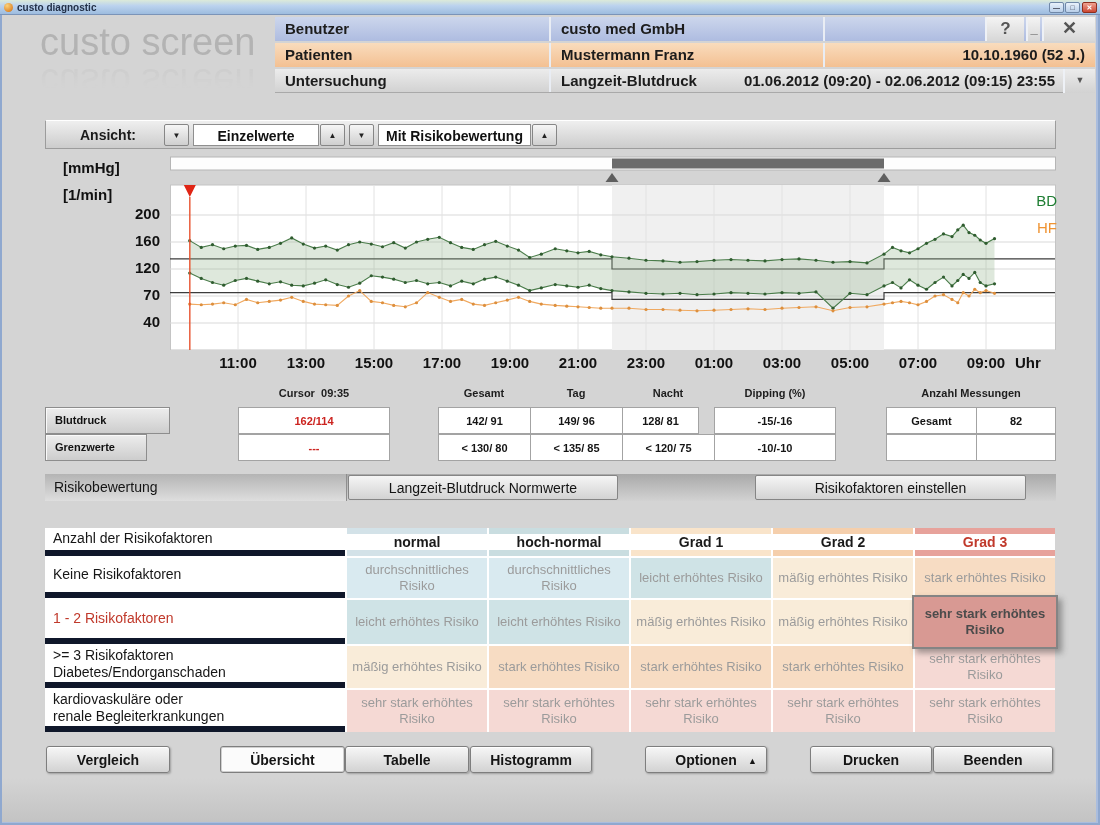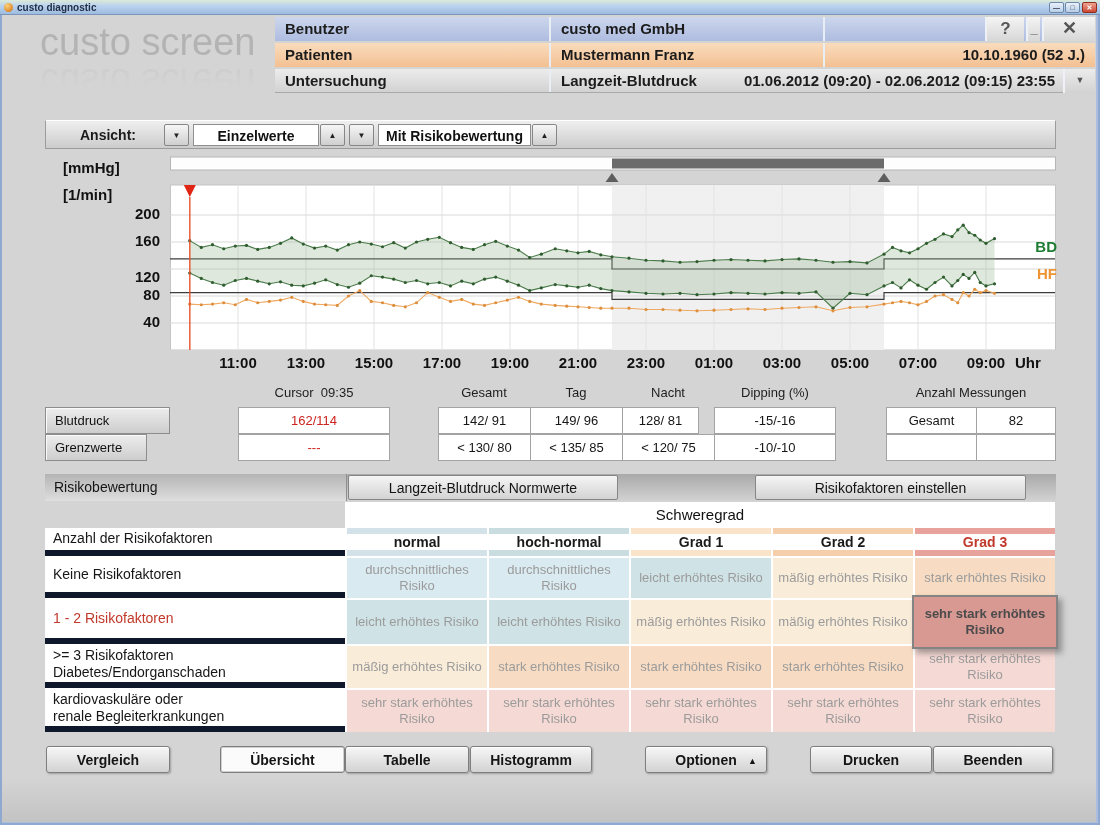--- a/index.html
+++ b/index.html
@@ -44,24 +44,24 @@
   .tb-arr{top:3px;width:25px;height:22px;background:linear-gradient(#f6f6f6,#cfcfcf);
     border:1px solid #868686;border-radius:2px;font-size:8px;line-height:21px;text-align:center;color:#222;}
 
   
   #chart{left:45px;top:155px;width:1011px;height:228px;}
   #chart-svg{position:absolute;left:125px;top:0;}
   .unit{position:absolute;left:18px;font-size:15px;font-weight:bold;color:#111;}
   .ytick{position:absolute;left:55px;width:60px;text-align:right;font-size:15px;font-weight:bold;color:#111;}
   .xtick{position:absolute;top:0;width:68px;text-align:center;font-size:15px;font-weight:bold;color:#111;}
   #x-ticks{position:absolute;left:125px;top:199px;width:886px;height:20px;}
-  .legend{position:absolute;width:34px;font-size:15px;font-weight:bold;text-align:right;margin-top:46px;}
-
-  
-  #summary{left:45px;top:380px;width:1011px;height:84px;font-size:13px;font-weight:normal;}
+  .legend{position:absolute;width:34px;font-size:15px;font-weight:normal;text-align:right;}
+
+  
+  #summary{left:45px;top:380px;width:1011px;height:84px;font-size:11px;font-weight:bold;}
   #summary .shead{top:0;height:26px;line-height:26px;text-align:center;color:#1d1d1d;background:transparent;}
   .scell{height:27px;line-height:26px;text-align:center;background:#fff;border:1px solid #a3a3a3;color:#151515;}
   .side-btn{height:27px;line-height:25px;padding-left:9px;background:linear-gradient(#ededed,#cdcdcd);
     border:1px solid #8d8d8d;box-shadow:inset 1px 1px 0 #fafafa;color:#111;}
   .red-t{color:#cc2420;}
 
   
   #risk{left:45px;top:474px;width:1011px;height:252px;}
   #risk-tabbar{left:0;top:0;width:1011px;height:27px;background:linear-gradient(#a9a9a9,#d2d2d2);}
   #risk-tab{left:0;top:0;width:302px;height:27px;background:linear-gradient(#b4b4b4,#dedede);
@@ -142,22 +142,22 @@
     <div class="abs tb-val" style="left:332px;width:153px;">Mit Risikobewertung</div>
     <div class="abs tb-arr" style="left:486px;">▲</div>
   </div>
 
   <div id="chart" class="abs">
     <div class="unit" style="top:4px;">[mmHg]</div>
     <div class="unit" style="top:31px;">[1/min]</div>
     <div id="y-ticks">
         <div class="ytick" style="top: 50px;">200</div>
         <div class="ytick" style="top: 77px;">160</div>
-        <div class="ytick" style="top: 104px; margin-top: 9px;">120</div>
-        <div class="ytick" style="top: 131px;">80</div>
+        <div class="ytick" style="top: 104px;">120</div>
+        <div class="ytick" style="top: 131px;">70</div>
         <div class="ytick" style="top: 158px;">40</div>
       </div>
     <svg id="chart-svg" width="886" height="195" viewBox="0 0 886 195">
         <rect x="0.5" y="30" width="885" height="165" fill="#ffffff" stroke="#c4c4c4"></rect>
         <rect x="442" y="30" width="272" height="165" fill="#f0f0f0"></rect>
         <line x1="0" y1="60" x2="885" y2="60" stroke="#d9d9d9"></line>
         <line x1="0" y1="87" x2="885" y2="87" stroke="#d9d9d9"></line>
         <line x1="0" y1="114" x2="885" y2="114" stroke="#d9d9d9"></line>
         <line x1="0" y1="141" x2="885" y2="141" stroke="#d9d9d9"></line>
         <line x1="0" y1="168" x2="885" y2="168" stroke="#d9d9d9"></line>
@@ -437,21 +437,20 @@
     <div class="abs scell" style="left:669px;top:54px;width:122px;">-10/-10</div>
     <div class="abs scell" style="left:841px;top:54px;width:91px;"></div>
     <div class="abs scell" style="left:931px;top:54px;width:80px;"></div>
   </div>
 
   <div id="risk" class="abs">
     <div id="risk-tabbar" class="abs"></div>
     <div id="risk-tab" class="abs">Risikobewertung</div>
     <div class="abs risk-btn" style="left:710px;width:271px;">Risikofaktoren einstellen</div>
     <div class="abs risk-btn" style="left:303px;width:270px;">Langzeit-Blutdruck Normwerte</div>
-    <div id="schweregrad-bar" class="abs">Schweregrad</div>
     <div id="risk-grid">
         <div class="risk-label">Anzahl der Risikofaktoren</div>
         <div class="risk-colhead" style="color: rgb(26, 26, 26); border-top: 6px solid rgb(211, 226, 232); border-bottom: 6px solid rgb(211, 226, 232);">normal</div>
         <div class="risk-colhead" style="color: rgb(26, 26, 26); border-top: 6px solid rgb(201, 221, 224); border-bottom: 6px solid rgb(201, 221, 224);">hoch-normal</div>
         <div class="risk-colhead" style="color: rgb(26, 26, 26); border-top: 6px solid rgb(249, 228, 202); border-bottom: 6px solid rgb(249, 228, 202);">Grad 1</div>
         <div class="risk-colhead" style="color: rgb(26, 26, 26); border-top: 6px solid rgb(245, 207, 172); border-bottom: 6px solid rgb(245, 207, 172);">Grad 2</div>
         <div class="risk-colhead" style="color: rgb(192, 57, 43); border-top: 6px solid rgb(231, 162, 155); border-bottom: 6px solid rgb(231, 162, 155);">Grad 3</div>
         <div class="risk-label" style="color: rgb(22, 22, 22);">Keine Risikofaktoren</div>
         <div class="risk-cell" style="background: rgb(217, 234, 240);">durchschnittliches Risiko</div>
         <div class="risk-cell" style="background: rgb(217, 234, 240);">durchschnittliches Risiko</div>

